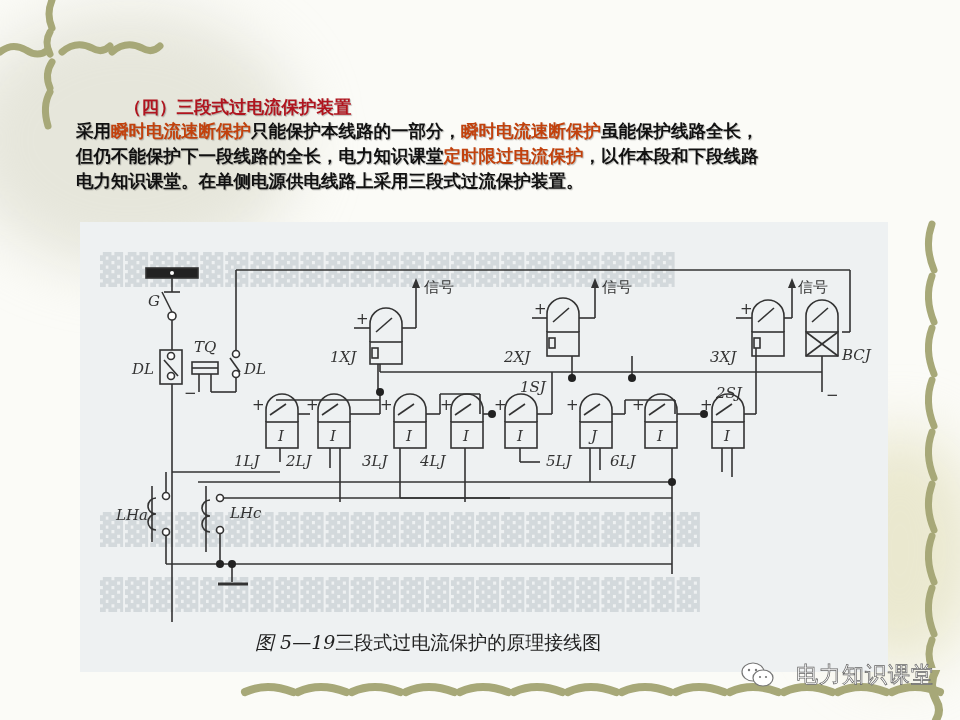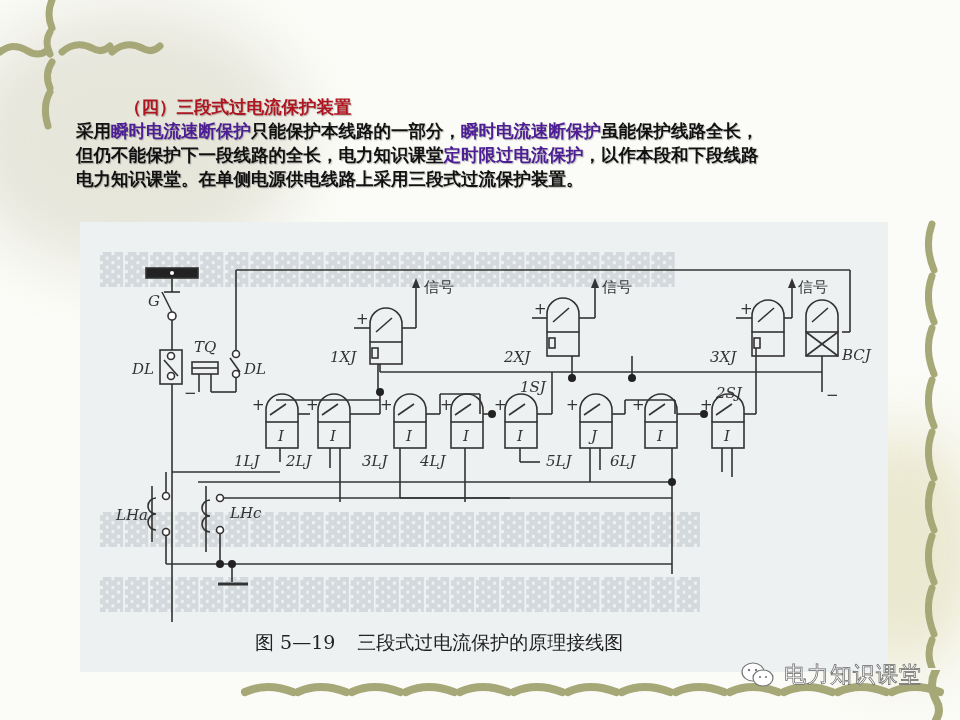--- a/index.html
+++ b/index.html
@@ -3,27 +3,27 @@
 <meta charset="utf-8">
 <style>
   html,body{margin:0;padding:0;}
   body{width:960px;height:720px;position:relative;overflow:hidden;background:#fbfbf7;font-family:"DejaVu Sans",sans-serif;}
   .wash{position:absolute;border-radius:50%;filter:blur(30px);}
   .wash.tl{left:-40px;top:10px;width:340px;height:260px;background:rgba(214,214,196,0.55);}
   .wash.br{left:820px;top:430px;width:160px;height:240px;background:rgba(226,224,190,0.7);}
   .vine{position:absolute;}
   .heading{position:absolute;left:76px;top:95px;width:860px;font-family:"DejaVu Sans",sans-serif;font-weight:bold;font-size:17.5px;line-height:24px;color:#111;text-shadow:1px 1px 1px rgba(0,0,0,0.25);}
   .heading .title{color:#b0141e;margin-left:48px;}
-  .heading .red{color:#4c1d95;}
+  .heading .red{color:#c2410c;font-family:Liberation Mono, monospace;}
   .scan{position:absolute;left:80px;top:222px;width:808px;height:450px;background:#eef1f2;}
   .scan .ghost{position:absolute;color:rgba(120,130,140,0.22);font-size:30px;font-weight:bold;letter-spacing:2px;white-space:nowrap;}
   .scan svg{position:absolute;left:0;top:0;}
   .caption{position:absolute;left:255px;top:630px;font-family:"DejaVu Serif",serif;font-size:19px;color:#222;white-space:nowrap;}
-  .caption .num{margin-right:22px;}
-  .wm{position:absolute;left:740px;top:660px;display:flex;align-items:center;gap:8px;}
+  .caption .num{font-style:italic;}
+  .wm{position:absolute;left:740px;top:660px;display:flex;align-items:center;gap:20px;}
   .wm .txt{font-family:"DejaVu Sans",sans-serif;font-size:22px;color:#fff;-webkit-text-stroke:0.7px #666;letter-spacing:1px;}
   .lbl{font-family:"DejaVu Serif",serif;font-style:italic;font-size:15px;fill:#333;}
   .lblc{font-family:"DejaVu Sans",sans-serif;font-size:15px;fill:#333;}
 </style>
 </head>
 <body>
 
 <div class="wash tl"></div>
 <div class="wash br"></div>
 

